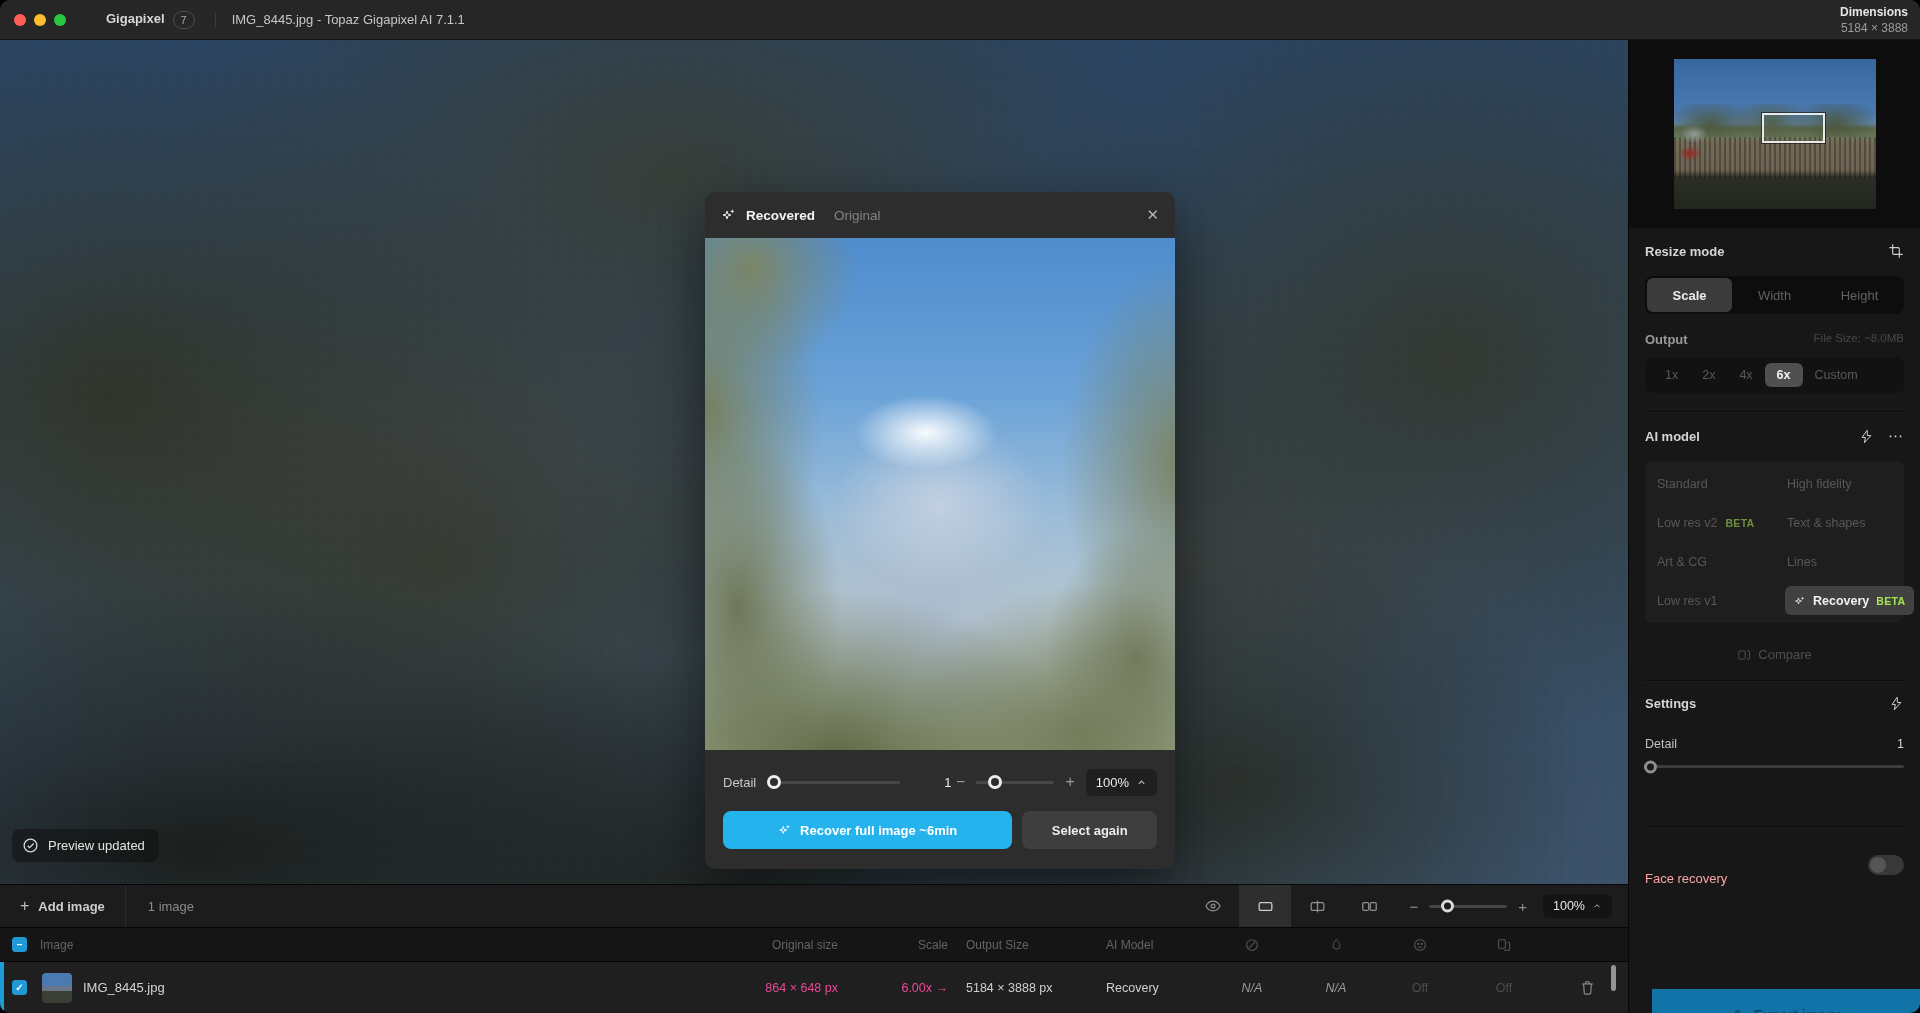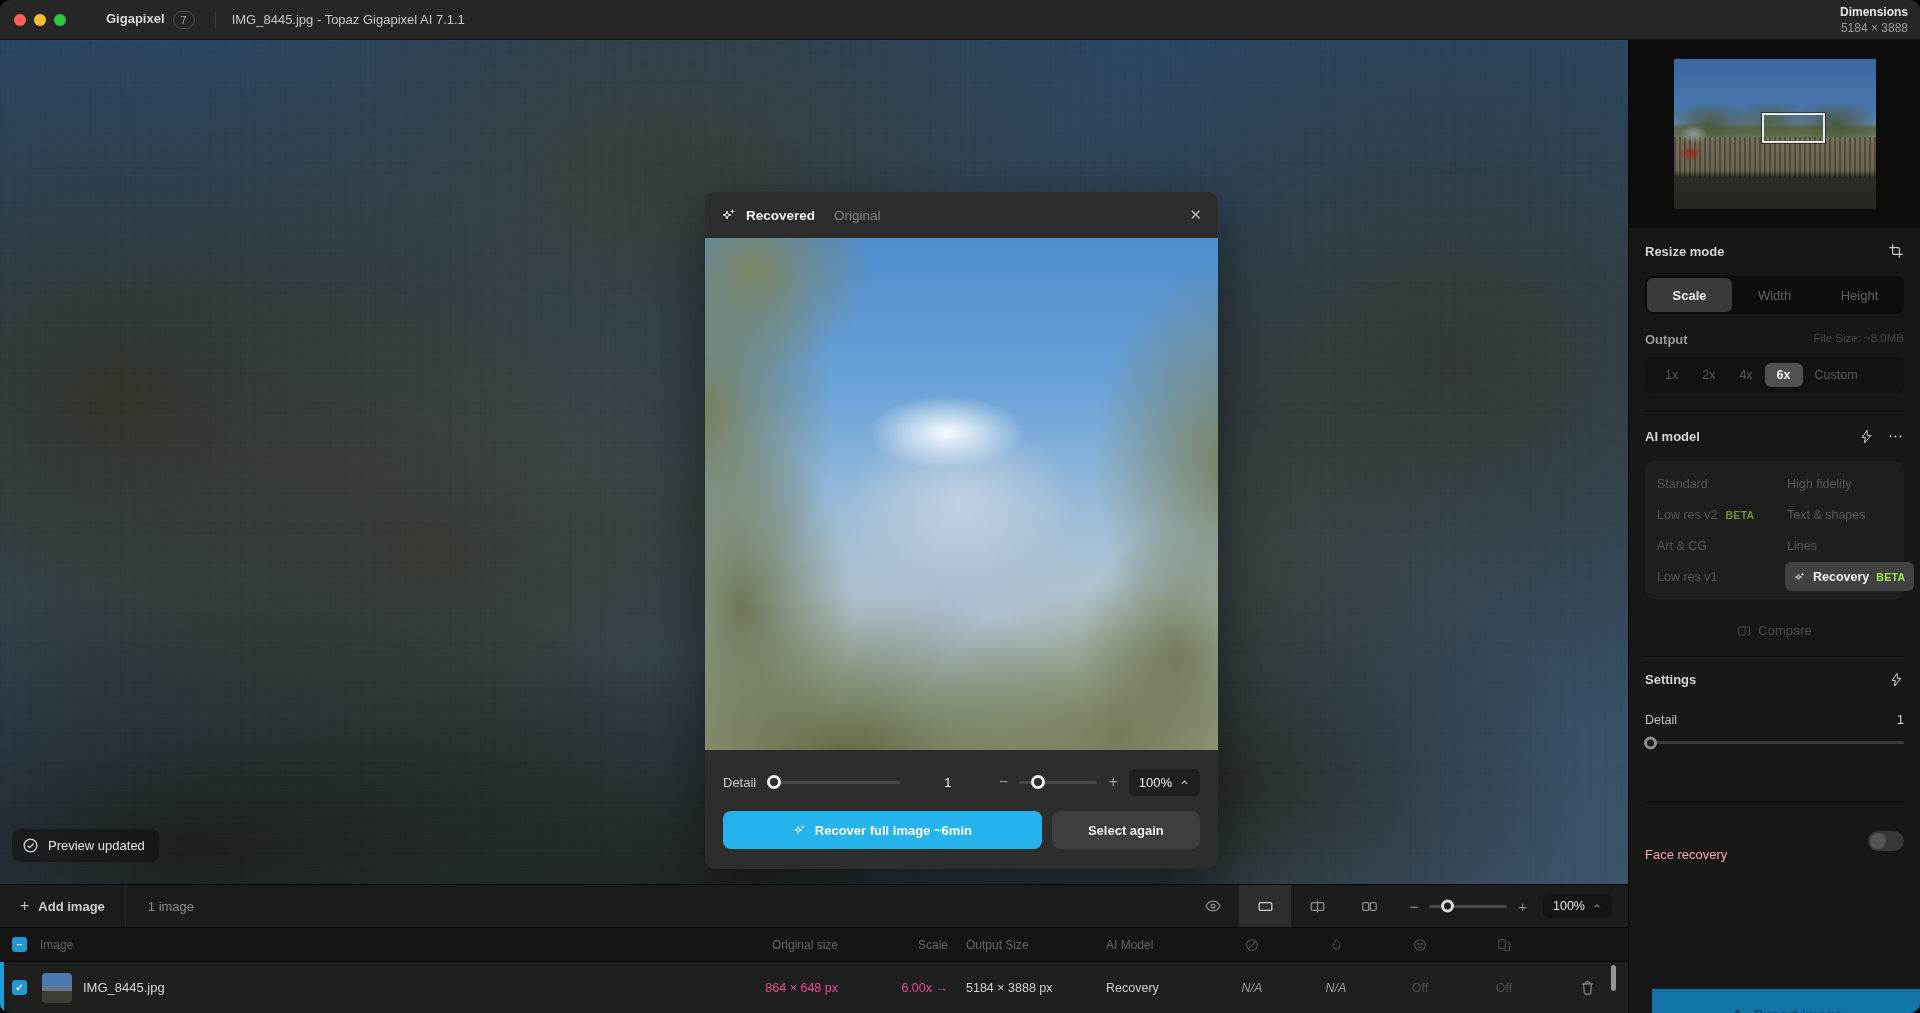--- a/index.html
+++ b/index.html
@@ -45,21 +45,21 @@
       linear-gradient(rgba(255,255,255,.05) 1px, transparent 1px),
       linear-gradient(90deg, rgba(0,0,0,.07) 1px, transparent 1px);
     background-size:15px 15px; }
   .dim-overlay { position:absolute; inset:0; background:rgba(7,9,13,.5); }
 
   .toast { position:absolute; left:12px; bottom:22px; display:flex; align-items:center; gap:9px;
     background:rgba(16,16,16,.55); border-radius:8px; padding:8px 14px 8px 10px; z-index:5; }
   .toast-text { color:#e4e4e4; font-size:13px; }
 
   
-  .modal { position:absolute; left:705px; top:152px; width:513px; height:677px;
+  .modal { position:absolute; left:705px; top:152px; width:470px; height:677px;
     background:#2d2d2d; border-radius:10px; z-index:10;
     box-shadow:0 20px 60px rgba(0,0,0,.55); display:flex; flex-direction:column; }
   .modal-header { height:46px; display:flex; align-items:center; padding:0 16px; gap:9px; }
   .tab-recovered { color:#f2f2f2; font-size:13.5px; font-weight:700; }
   .tab-original { color:#828282; font-size:13.5px; margin-left:10px; }
   .modal-close { margin-left:auto; color:#b5b5b5; font-size:15px; cursor:default; }
   .modal-image { width:100%; height:512px; position:relative; overflow:hidden;
     background:
       radial-gradient(70% 45% at 28% 102%, rgba(92,101,66,.95), transparent 74%),
       radial-gradient(55% 42% at 80% 97%, rgba(110,118,84,.9), transparent 70%),
@@ -127,21 +127,21 @@
 
   .output-row { display:flex; align-items:flex-start; margin-top:18px; }
   .output-title { color:#9a9a9a; font-size:13px; font-weight:700; }
   .file-size { margin-left:auto; color:#474747; font-size:11.5px; }
   .scale-chips { display:flex; align-items:center; margin-top:10px;
     background:#121212; border-radius:8px; padding:4px 8px; height:36px; }
   .chip { color:#5a5a5a; font-size:12.5px; padding:5px 12px; }
   .chip.sel { background:#505050; color:#f2f2f2; border-radius:6px; font-weight:700; }
 
   .model-grid { margin-top:16px; background:#1e1e1e; border-radius:8px; padding:8px 10px;
-    display:grid; grid-template-columns:130px 1fr; row-gap:2px; }
+    display:grid; grid-template-columns:130px 1fr; row-gap:10px; }
   .model-item { display:flex; align-items:center; gap:8px; height:29px; color:#585858; font-size:12.5px; padding-left:2px; }
   .beta-dim { color:#6e8f3e; font-size:10.5px; font-weight:700; letter-spacing:.3px; }
   .model-sel { background:#414141; border-radius:6px; display:flex; align-items:center; gap:7px;
     height:29px; padding:0 9px; color:#f0f0f0; font-size:12.5px; font-weight:600; }
   .beta-bright { margin-left:auto; color:#a4e54f; font-size:10.5px; font-weight:700; letter-spacing:.3px; }
   .compare-row { display:flex; align-items:center; justify-content:center; gap:7px; margin-top:24px;
     color:#4f4f4f; font-size:13px; }
 
   .detail-row { display:flex; align-items:baseline; margin-top:26px; }
   .detail-label { color:#c0c0c0; font-size:12.5px; }

